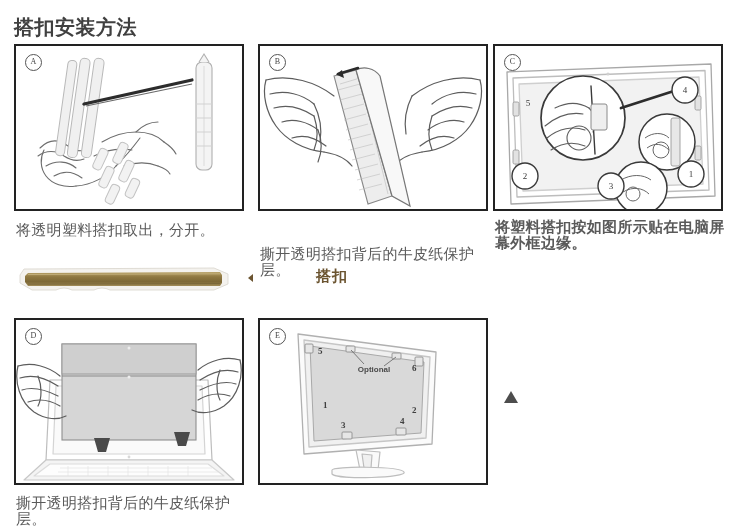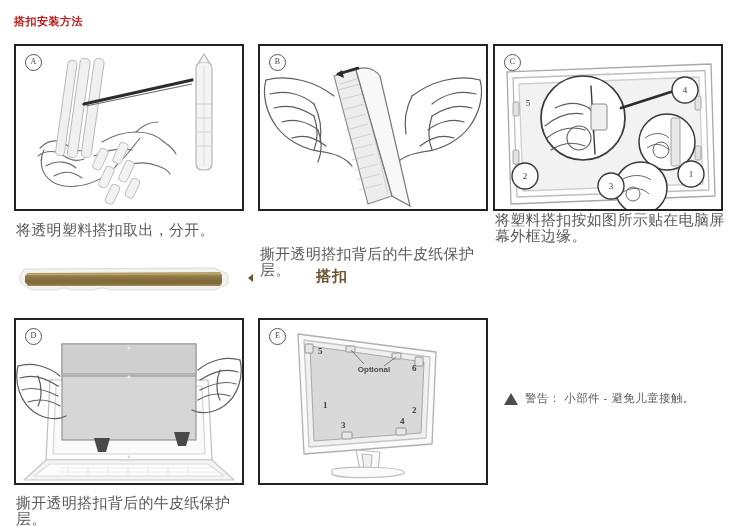--- a/index.html
+++ b/index.html
@@ -13,23 +13,23 @@
     position: relative;
     font-family: "Liberation Sans", "DejaVu Sans", sans-serif;
     color: #4a4a4a;
     overflow: hidden;
   }
 
   .page-title {
     position: absolute;
     left: 14px;
     top: 14px;
-    font-size: 11px;
+    font-size: 20px;
     font-weight: bold;
-    color: #b91c1c;
+    color: #404040;
     letter-spacing: 0.5px;
   }
 
   
   .panel {
     position: absolute;
     border: 2px solid #222;
     background: #fff;
     box-sizing: border-box;
     overflow: hidden;
@@ -65,21 +65,21 @@
 
   
   #panel-a { left: 14px;  top: 44px;  width: 230px; height: 167px; }
   #panel-b { left: 258px; top: 44px;  width: 230px; height: 167px; }
   #panel-c { left: 493px; top: 44px;  width: 230px; height: 167px; }
   #panel-d { left: 14px;  top: 318px; width: 230px; height: 167px; }
   #panel-e { left: 258px; top: 318px; width: 230px; height: 167px; }
 
   #caption-a { left: 16px;  top: 222px; width: 236px; }
   #caption-b { left: 260px; top: 222px; width: 236px; margin-top: 24px; }
-  #caption-c { left: 495px; top: 212px; width: 232px; }
+  #caption-c { left: 495px; top: 219px; width: 232px; font-weight: bold; }
   #caption-d { left: 16px;  top: 495px; width: 236px; }
 
   
   #clip-strip-wrap {
     position: absolute;
     left: 14px;
     top: 266px;
     width: 226px;
     height: 26px;
   }
@@ -420,14 +420,13 @@
         <text x="58" y="34">5</text>
         <text x="152" y="51">6</text>
       </g>
     </svg>
   </div>
   <div class="badge">E</div>
 </div>
 
 <div id="warning">
   <div class="warn-tri"></div>
-  <span>警告： 小部件 - 避免儿童接触。</span>
 </div>
 
 </body></html>

